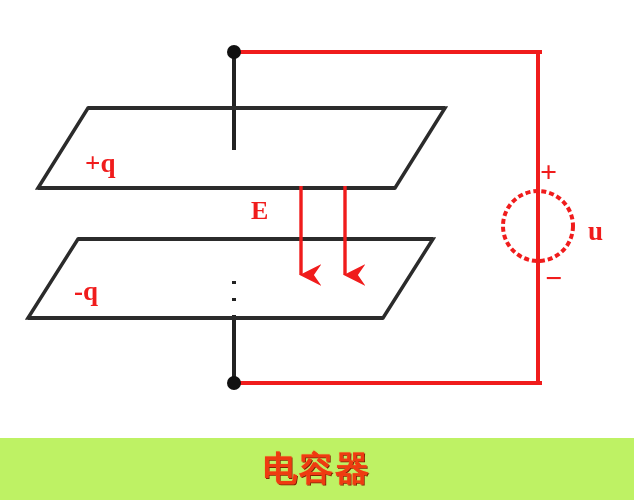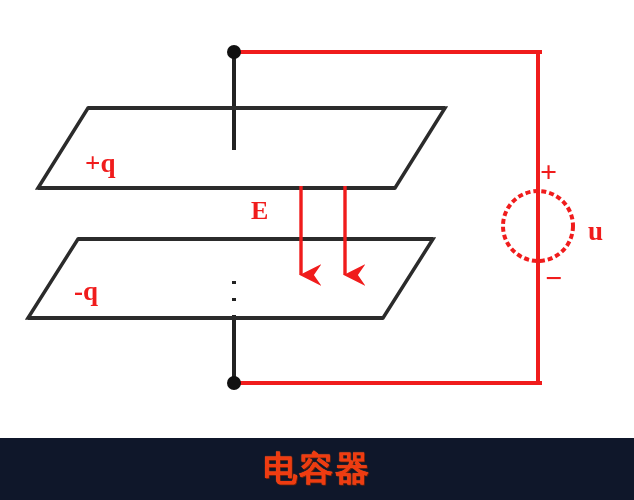--- a/index.html
+++ b/index.html
@@ -42,21 +42,21 @@
   #label-u { left: 588px; top: 218px; font-size: 27px; }
   #label-src-plus { left: 540px; top: 157px; font-size: 30px; }
   #label-src-minus { left: 545px; top: 263px; font-size: 30px; }
 
   #banner {
     position: absolute;
     left: 0;
     top: 438px;
     width: 634px;
     height: 62px;
-    background: #0f172a;
+    background: #bef264;
   }
   #banner-text {
     position: absolute;
     left: 0;
     top: 0;
     width: 634px;
     height: 62px;
     display: flex;
     align-items: center;
     justify-content: center;

